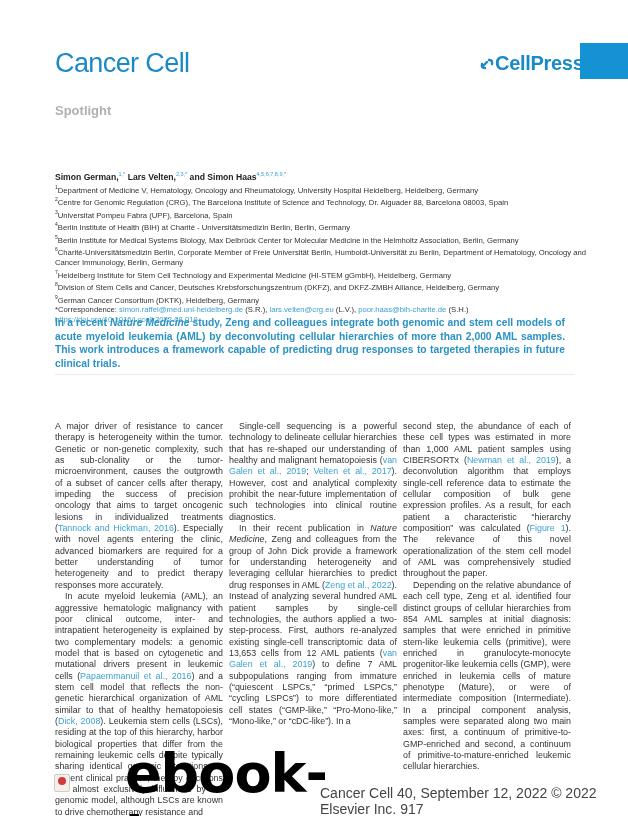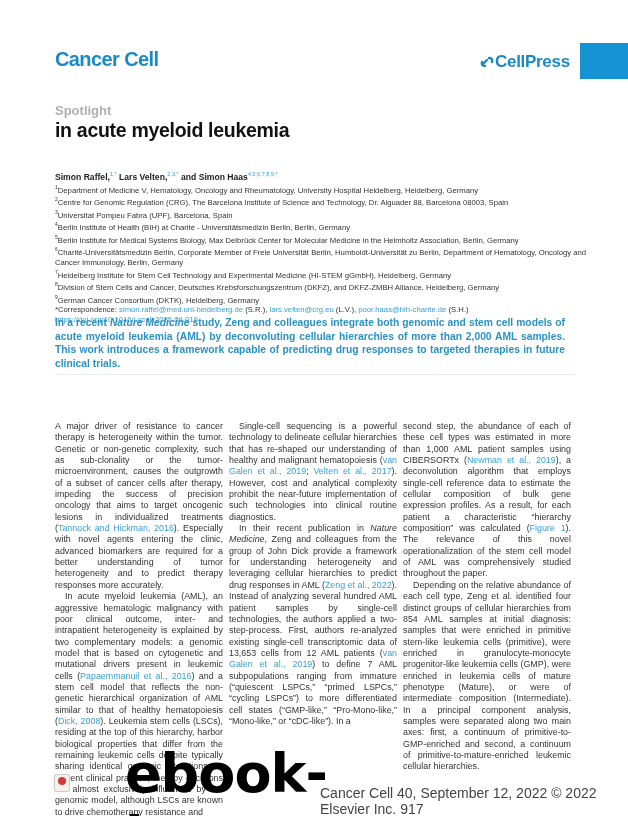--- a/index.html
+++ b/index.html
@@ -1,18 +1,18 @@
 <!DOCTYPE html>
 <html><head>
 <meta charset="utf-8">
 <style>
   html, body { margin:0; padding:0; background:#fff; }
   body { width:628px; height:816px; position:relative; overflow:hidden; font-family:"Liberation Sans", sans-serif; color:#222; }
-  .journal { position:absolute; left:55px; top:48px; font-size:20px; font-weight:bold; color:#1a8ac6; letter-spacing:-0.6px; }
-  .cellpress { position:absolute; left:480px; top:52px; font-size:17px; color:#1a8ac6; font-weight:bold; letter-spacing:-0.3px; display:flex; align-items:center; gap:1px; }
+  .journal { position:absolute; left:55px; top:48px; font-size:27px; font-weight:normal; color:#1a8ac6; letter-spacing:-0.6px; }
+  .cellpress { position:absolute; left:480px; top:52px; font-size:20px; color:#1a8ac6; font-weight:bold; letter-spacing:-0.3px; display:flex; align-items:center; gap:1px; }
   .cellpress .logo { width:14px; height:14px; }
   .bluebox { position:absolute; left:580px; top:43px; width:48px; height:36px; background:#1592d3; }
   .spotlight { position:absolute; left:55px; top:103px; font-size:13px; font-weight:bold; color:#b0b0b0; }
   .title { position:absolute; left:55px; top:119px; font-size:19.5px; font-weight:bold; color:#111; line-height:23px; letter-spacing:-0.3px; }
   .authors { position:absolute; left:55px; top:171px; font-size:8.6px; font-weight:bold; color:#222; }
   .authors sup { color:#3aa0d0; font-size:5.5px; font-weight:normal; }
   .affils { position:absolute; left:55px; top:183px; width:540px; font-size:7.7px; line-height:9.9px; color:#333; }
   .affils sup { font-size:5px; }
   .affils a, .link { color:#3aa0d0; text-decoration:none; }
   .abstract { position:absolute; left:55px; top:316px; width:510px; font-size:10.3px; line-height:13.5px; color:#2a93c4; font-weight:bold; text-align:justify; }
@@ -35,25 +35,24 @@
 <div class="cellpress">
   <svg class="logo" viewBox="0 0 14 14">
       <path d="M3 9 L7 5 M5 11 Q1 11 2 7 M9 3 Q13 3 12 7" stroke="#1a8ac6" stroke-width="2.4" fill="none" stroke-linecap="round"></path>
     </svg>
   <span>CellPress</span>
 </div>
 <div class="bluebox"></div>
 
 <div class="spotlight">Spotlight</div>
 <div class="title">
-  <div>in acute myeloid leukemia</div>
 </div>
 
 <div class="authors">
-  <span>Simon Raffel,</span><sup>1,*</sup><span> Lars Velten,</span><sup>2,3,*</sup><span> and Simon Haas</span><sup>4,5,6,7,8,9,*</sup>
+  <span>Simon German,</span><sup>1,*</sup><span> Lars Velten,</span><sup>2,3,*</sup><span> and Simon Haas</span><sup>4,5,6,7,8,9,*</sup>
 </div>
 
 <div class="affils">
   <div><sup>1</sup><span>Department of Medicine V, Hematology, Oncology and Rheumatology, University Hospital Heidelberg, Heidelberg, Germany</span></div>
   <div><sup>2</sup><span>Centre for Genomic Regulation (CRG), The Barcelona Institute of Science and Technology, Dr. Aiguader 88, Barcelona 08003, Spain</span></div>
   <div><sup>3</sup><span>Universitat Pompeu Fabra (UPF), Barcelona, Spain</span></div>
   <div><sup>4</sup><span>Berlin Institute of Health (BIH) at Charité - Universitätsmedizin Berlin, Berlin, Germany</span></div>
   <div><sup>5</sup><span>Berlin Institute for Medical Systems Biology, Max Delbrück Center for Molecular Medicine in the Helmholtz Association, Berlin, Germany</span></div>
   <div><sup>6</sup><span>Charité-Universitätsmedizin Berlin, Corporate Member of Freie Universität Berlin, Humboldt-Universität zu Berlin, Department of Hematology, Oncology and Cancer Immunology, Berlin, Germany</span></div>
   <div><sup>7</sup><span>Heidelberg Institute for Stem Cell Technology and Experimental Medicine (HI-STEM gGmbH), Heidelberg, Germany</span></div>

